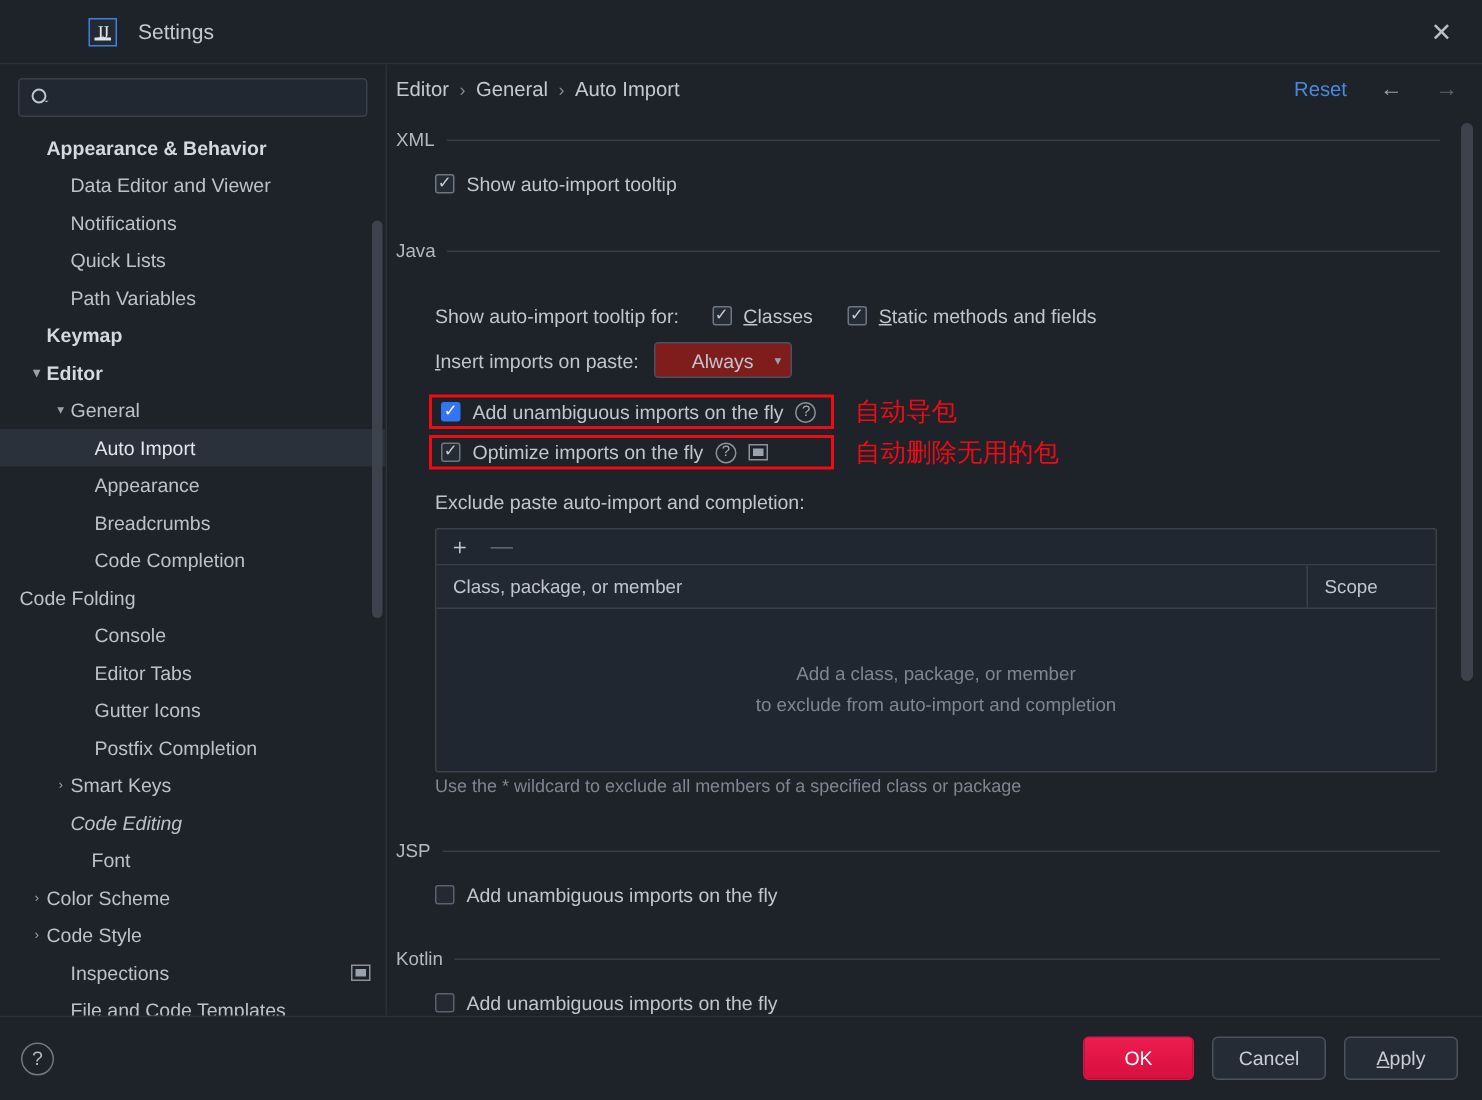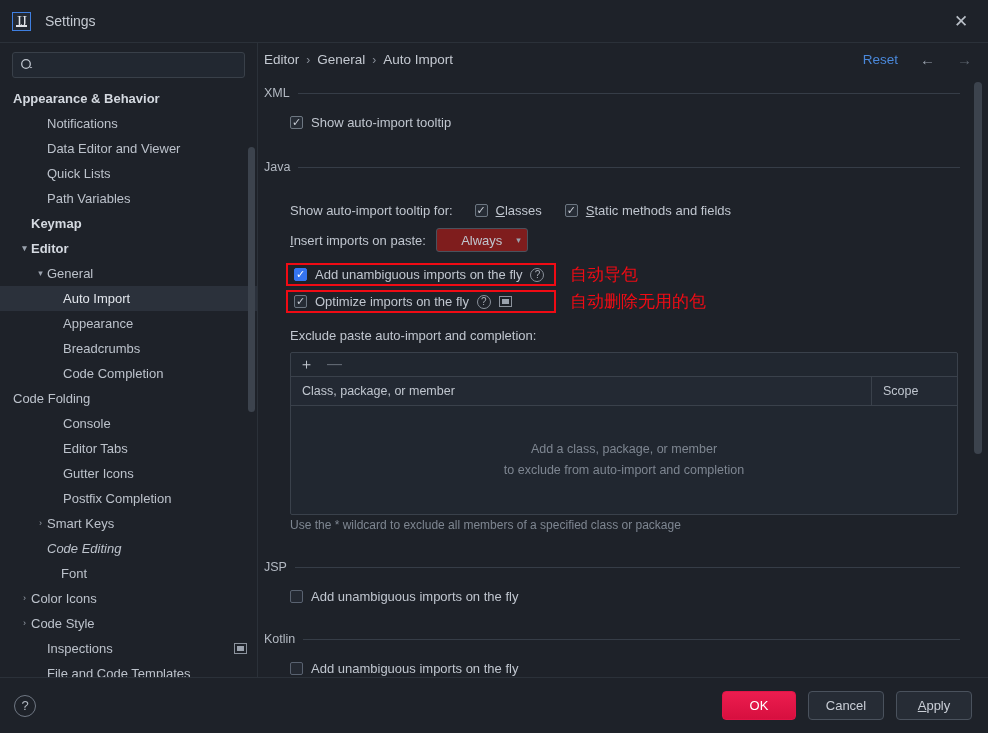--- a/index.html
+++ b/index.html
@@ -22,24 +22,25 @@
     background: #1e2229;
     display: flex; align-items: center;
     padding: 0 10px 0 12px;
     border-bottom: 1px solid #2b3139;
   }
   .ij-logo {
     width: 19px; height: 19px;
     border: 1.6px solid #3f7fe0;
     background: #242a33;
     display: flex; align-items: center; justify-content: center;
-    font-size: 15px; color: #e0e3e8;
+    font-size: 12px; color: #e0e3e8;
     font-family: "Liberation Serif", serif;
     letter-spacing: -1px;
     position: relative;
+    margin-left: 47px;
   }
   .ij-logo::after{
     content:""; position:absolute; bottom:3px; left:3px; right:3px;
     height:1.5px; background:#e0e3e8;
   }
   .title-text {
     margin-left: 14px;
     color: #c4c9d1; font-size: 14px;
   }
   .titlebar-spacer { flex: 1; }
@@ -292,31 +293,31 @@
             <svg class="search-icon-svg" width="15" height="14" viewBox="0 0 15 14">
               <circle cx="6" cy="6" r="4.3" fill="none" stroke="#c0c6cf" stroke-width="1.3"></circle>
               <path d="M9.6 9.1 L11 10.2 L12.4 9.1 Z" fill="#c0c6cf"></path>
             </svg>
           </span>
           <input class="search-input" type="text" value="" placeholder="" style="">
         </div>
       </div>
       <div class="tree" id="tree">
         <div class="sb-track-left" style="top:63px;height:265px;"></div>
-      <div class="tree-item bold" style="">
+      <div class="tree-item bold" style="padding-left: 18px;">
             <span class="twisty"></span>
             <span class="tree-label">Appearance &amp; Behavior</span>
           </div>
           <div class="tree-item" style="padding-left: 34px;">
             <span class="twisty"></span>
+            <span class="tree-label">Data Editor and Viewer</span>
+          </div>
+          <div class="tree-item" style="padding-left: 34px;">
+            <span class="twisty"></span>
             <span class="tree-label">Notifications</span>
-          </div>
-          <div class="tree-item" style="padding-left: 34px;">
-            <span class="twisty"></span>
-            <span class="tree-label">Data Editor and Viewer</span>
           </div>
           <div class="tree-item" style="padding-left: 34px;">
             <span class="twisty"></span>
             <span class="tree-label">Quick Lists</span>
           </div>
           <div class="tree-item" style="padding-left: 34px;">
             <span class="twisty"></span>
             <span class="tree-label">Path Variables</span>
           </div>
           <div class="tree-item bold" style="padding-left: 18px;">
@@ -374,21 +375,21 @@
           <div class="tree-item" style="padding-left: 34px; font-style: italic;">
             <span class="twisty"></span>
             <span class="tree-label">Code Editing</span>
           </div>
           <div class="tree-item" style="padding-left: 48px;">
             <span class="twisty"></span>
             <span class="tree-label">Font</span>
           </div>
           <div class="tree-item" style="padding-left: 18px;">
             <span class="twisty">›</span>
-            <span class="tree-label">Color Icons</span>
+            <span class="tree-label">Color Scheme</span>
           </div>
           <div class="tree-item" style="padding-left: 18px;">
             <span class="twisty">›</span>
             <span class="tree-label">Code Style</span>
           </div>
           <div class="tree-item" style="padding-left: 34px;">
             <span class="twisty"></span>
             <span class="tree-label">Inspections</span>
             <span class="tree-badge"></span>
           </div>

